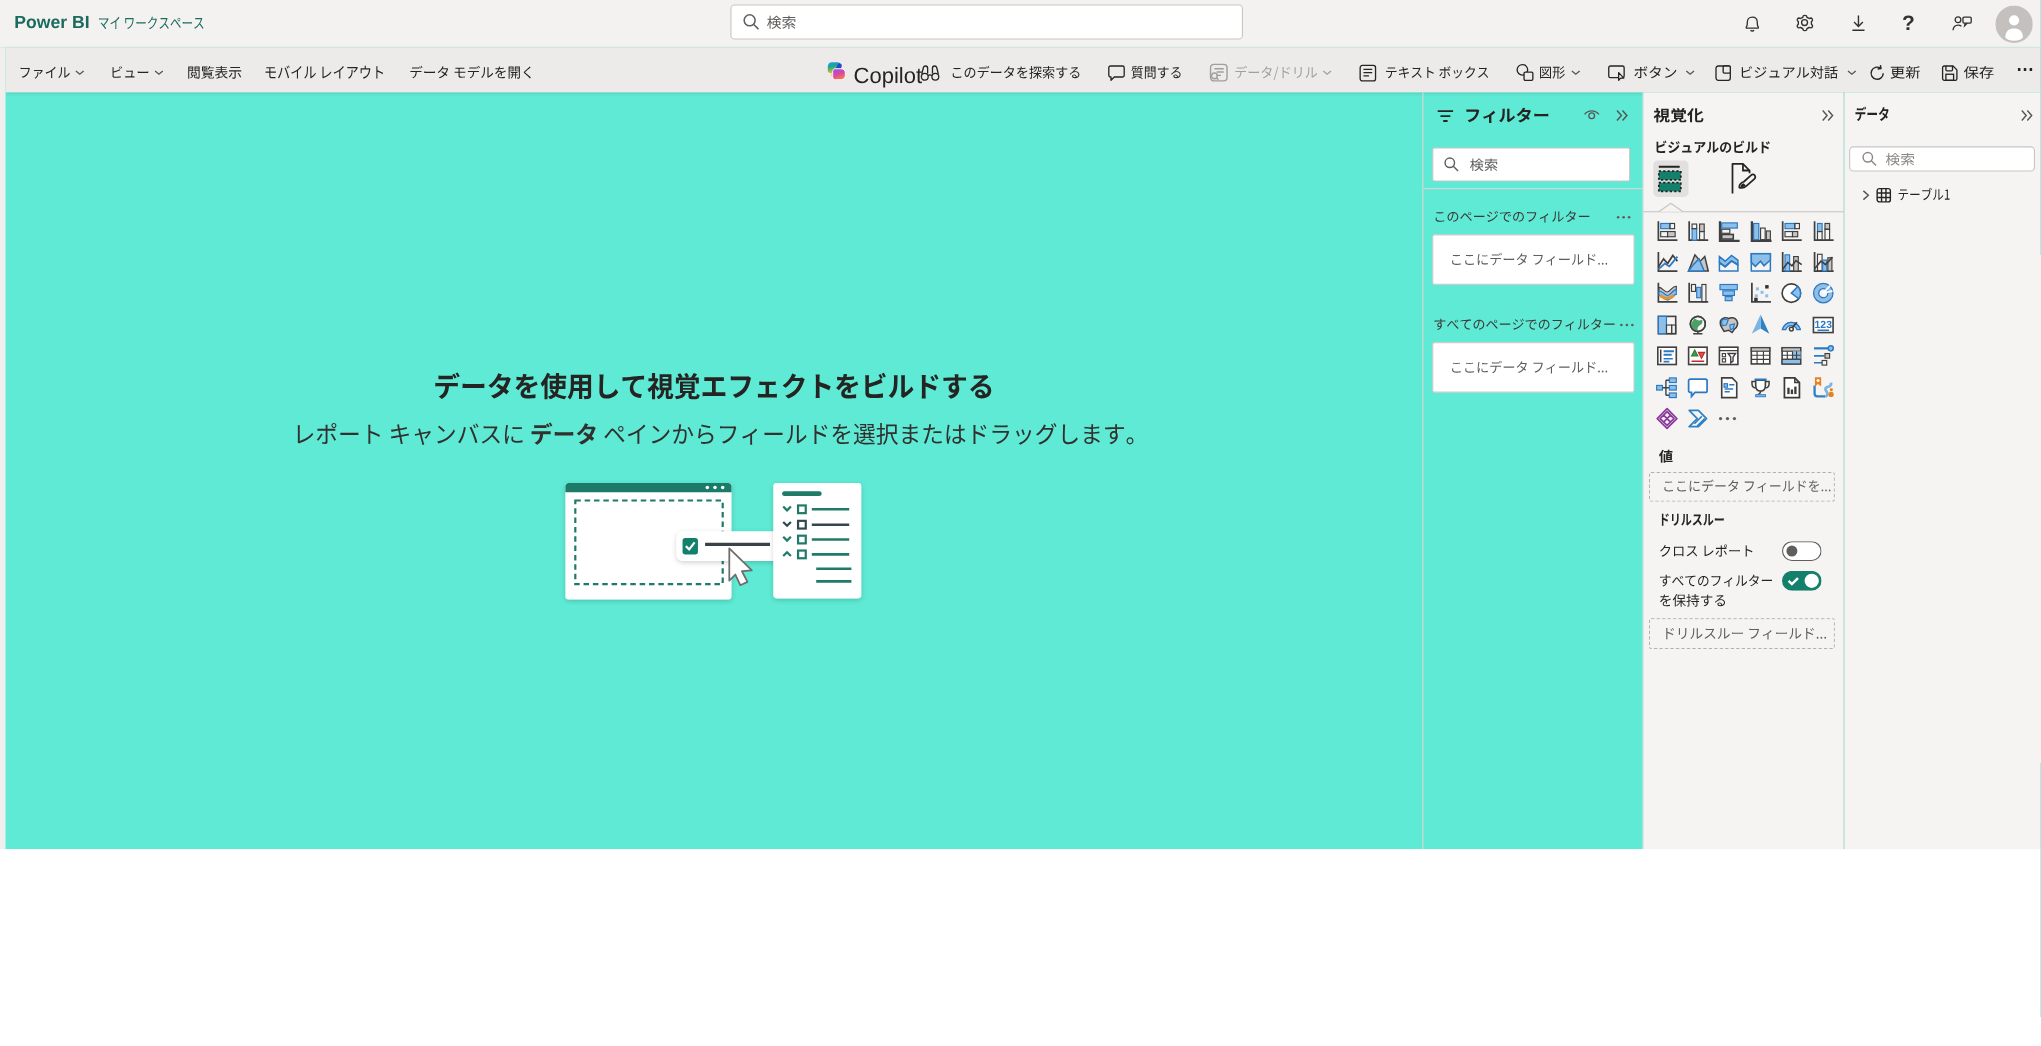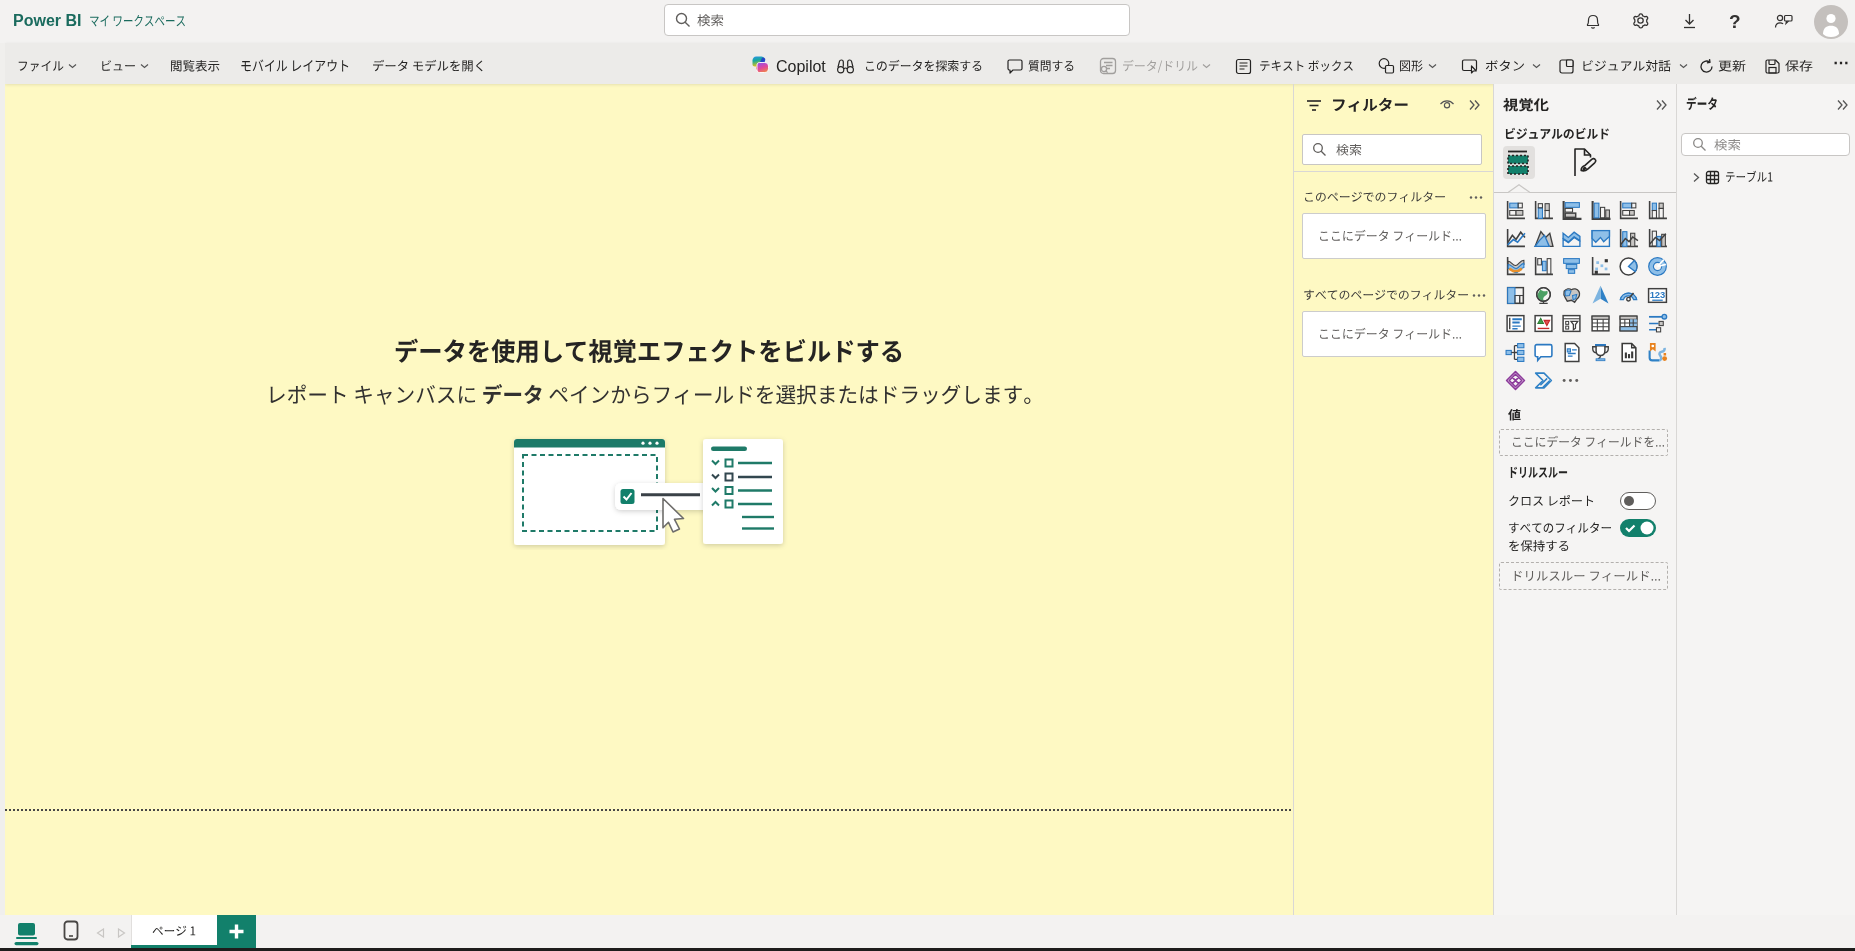--- a/index.html
+++ b/index.html
@@ -1,15 +1,15 @@
 <!DOCTYPE html>
 <html><head><meta charset="utf-8">
 <style>
 html,body{margin:0;padding:0}
-#app{position:relative;width:1855px;height:951px;background:#fef9c3;overflow:hidden;
+#app{position:relative;width:1855px;height:772px;background:#5eead4;overflow:hidden;
   font-family:"Liberation Sans",sans-serif;-webkit-font-smoothing:antialiased}
 #app *{box-sizing:border-box}
 .abs{position:absolute}
 svg.t{position:absolute}
 .hdr{position:absolute;left:0;top:0;width:1855px;height:43px;background:#f3f2f1}
 .ribbon{position:absolute;left:5px;top:43px;width:1850px;height:41px;background:#ecebe9;box-shadow:0 1px 3px rgba(0,0,0,0.10)}
 .lstrip{position:absolute;left:0;top:43px;width:5px;height:905px;background:#f0efed}
 .pane{position:absolute;top:84px;height:831px}
 .vdiv{position:absolute;top:84px;width:1px;height:831px;background:#d9d7d5}
 .ico{position:absolute}
@@ -253,21 +253,21 @@
           <stop offset="0" stop-color="#9a50e8"></stop>
           <stop offset="0.5" stop-color="#e0479c"></stop>
           <stop offset="1" stop-color="#f08a47"></stop>
         </linearGradient>
 </defs>
 <path d="M4.2 0.5 L9.5 0.5 C11 0.5 12 1.5 12 3 L12 8 C12 9.5 11 10.5 9.5 10.5 L2.8 10.5 C1.5 10.5 0.5 9.5 0.5 8.2 L0.5 4.5 C0.5 2.2 2 0.5 4.2 0.5 Z" fill="url(#cpa)"></path>
 <path d="M11.5 1.5 C12.8 1.8 13.5 2.8 13.2 4.2 L12 8 L8 6 L9.8 2.2 C10.2 1.5 10.8 1.3 11.5 1.5 Z" fill="#2548c6"></path>
 <path d="M5.5 14 C4.3 13.6 3.8 12.6 4.2 11.4 L5.2 8 L9 10.5 L7.3 13.4 C6.9 14 6.2 14.2 5.5 14 Z" fill="#e8542c"></path>
 <path d="M7.5 6.5 L12.8 6.5 C14.8 6.5 16.5 8.2 16.5 10.2 L16.5 12.5 C16.5 14.8 15 16.5 12.8 16.5 L7.5 16.5 C6 16.5 5 15.5 5 14 L5 9 C5 7.5 6 6.5 7.5 6.5 Z" fill="url(#cpb)" stroke="#fff" stroke-width="0.9"></path>
 </svg>
-<div class="abs" style="left:776px;top:58px;font-size:16px;color:#252423">Copilot</div>
+<div class="abs" style="left:776px;top:58px;font-size:20px;color:#252423">Copilot</div>
 
 <svg class="ico" style="left:836px;top:58px" width="19" height="17" viewBox="0 0 19 17" fill="none" stroke="#252423" stroke-width="1.2">
       <path d="M2 9.2 L3.4 3.6 C3.6 2.6 4.3 2 5.4 2 C6.5 2 7.3 2.7 7.3 4 L7.3 8.8 M17 9.2 L15.6 3.6 C15.4 2.6 14.7 2 13.6 2 C12.5 2 11.7 2.7 11.7 4 L11.7 8.8"></path>
       <circle cx="4.7" cy="11.8" r="3.1"></circle>
       <circle cx="14.3" cy="11.8" r="3.1"></circle>
       <path d="M7.8 11 C8.3 10.3 8.7 10 9.5 10 C10.3 10 10.7 10.3 11.2 11"></path>
     </svg>
 <svg class="t" style="left:864.0px;top:58.0px;" width="119.0" height="16" viewBox="0 0 119.0 16">
       <g fill="#252423" transform="translate(0,12.5) scale(0.01190,-0.01250)">
         <use href="#g30" x="0"></use>

